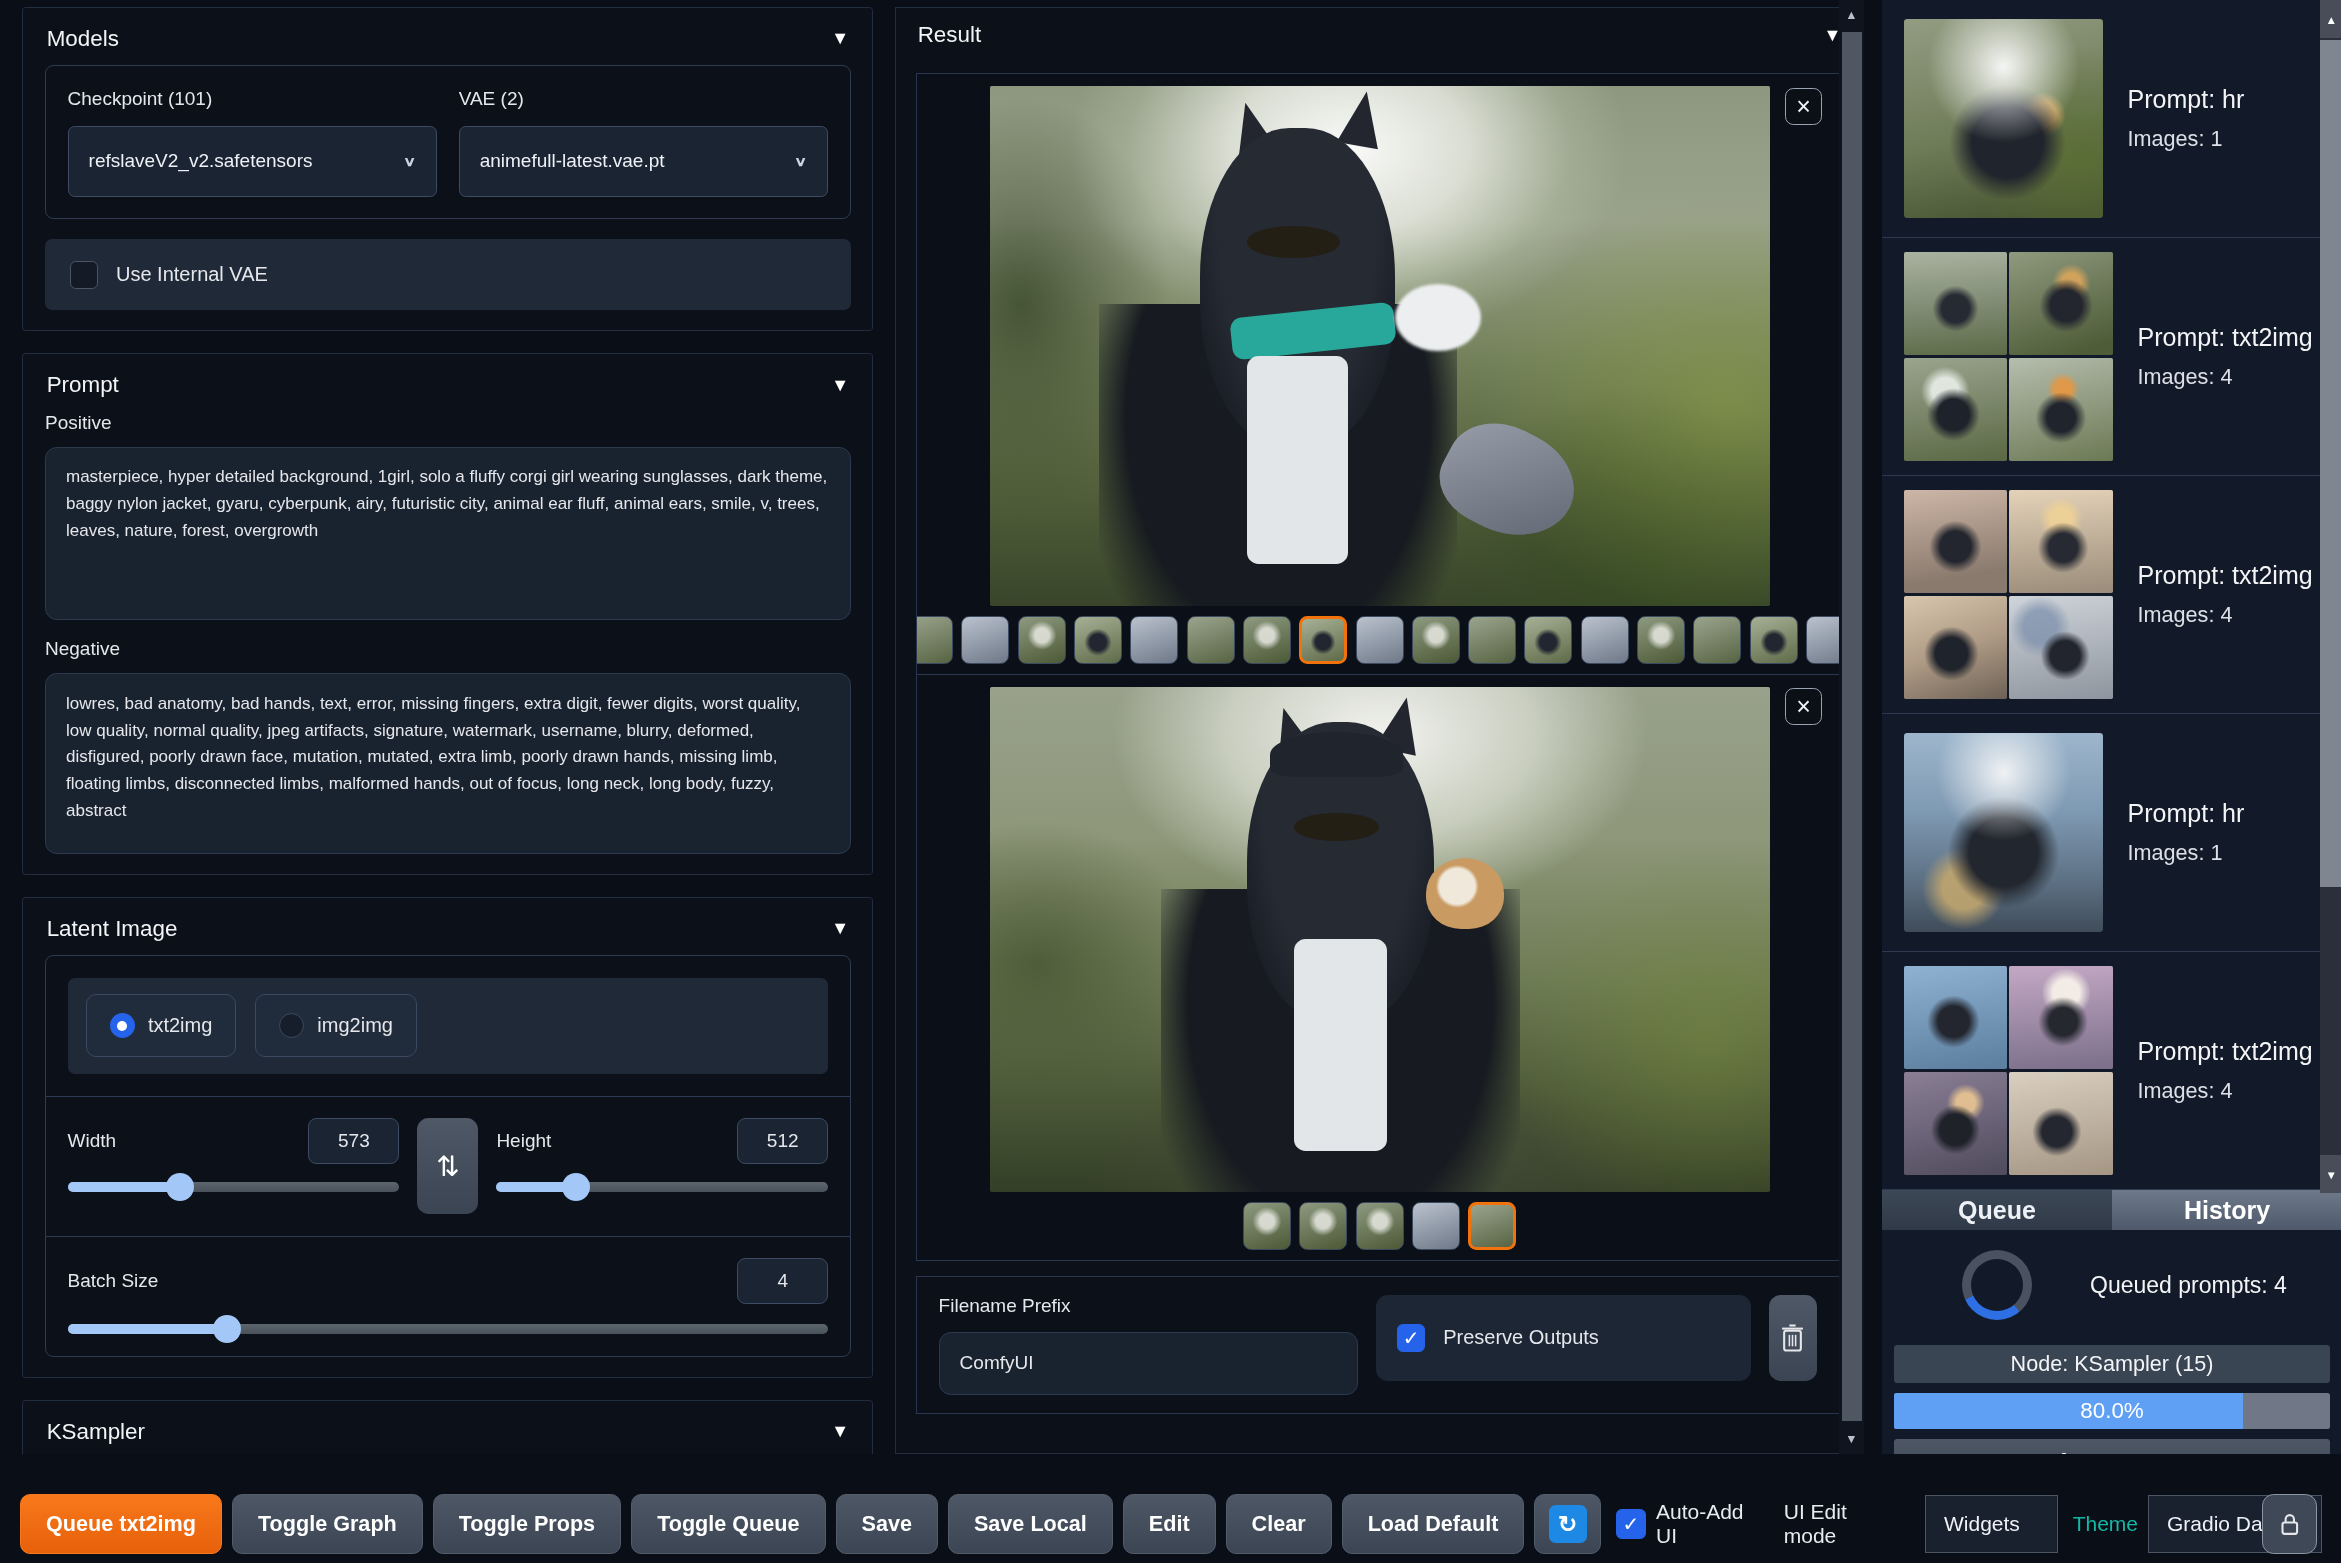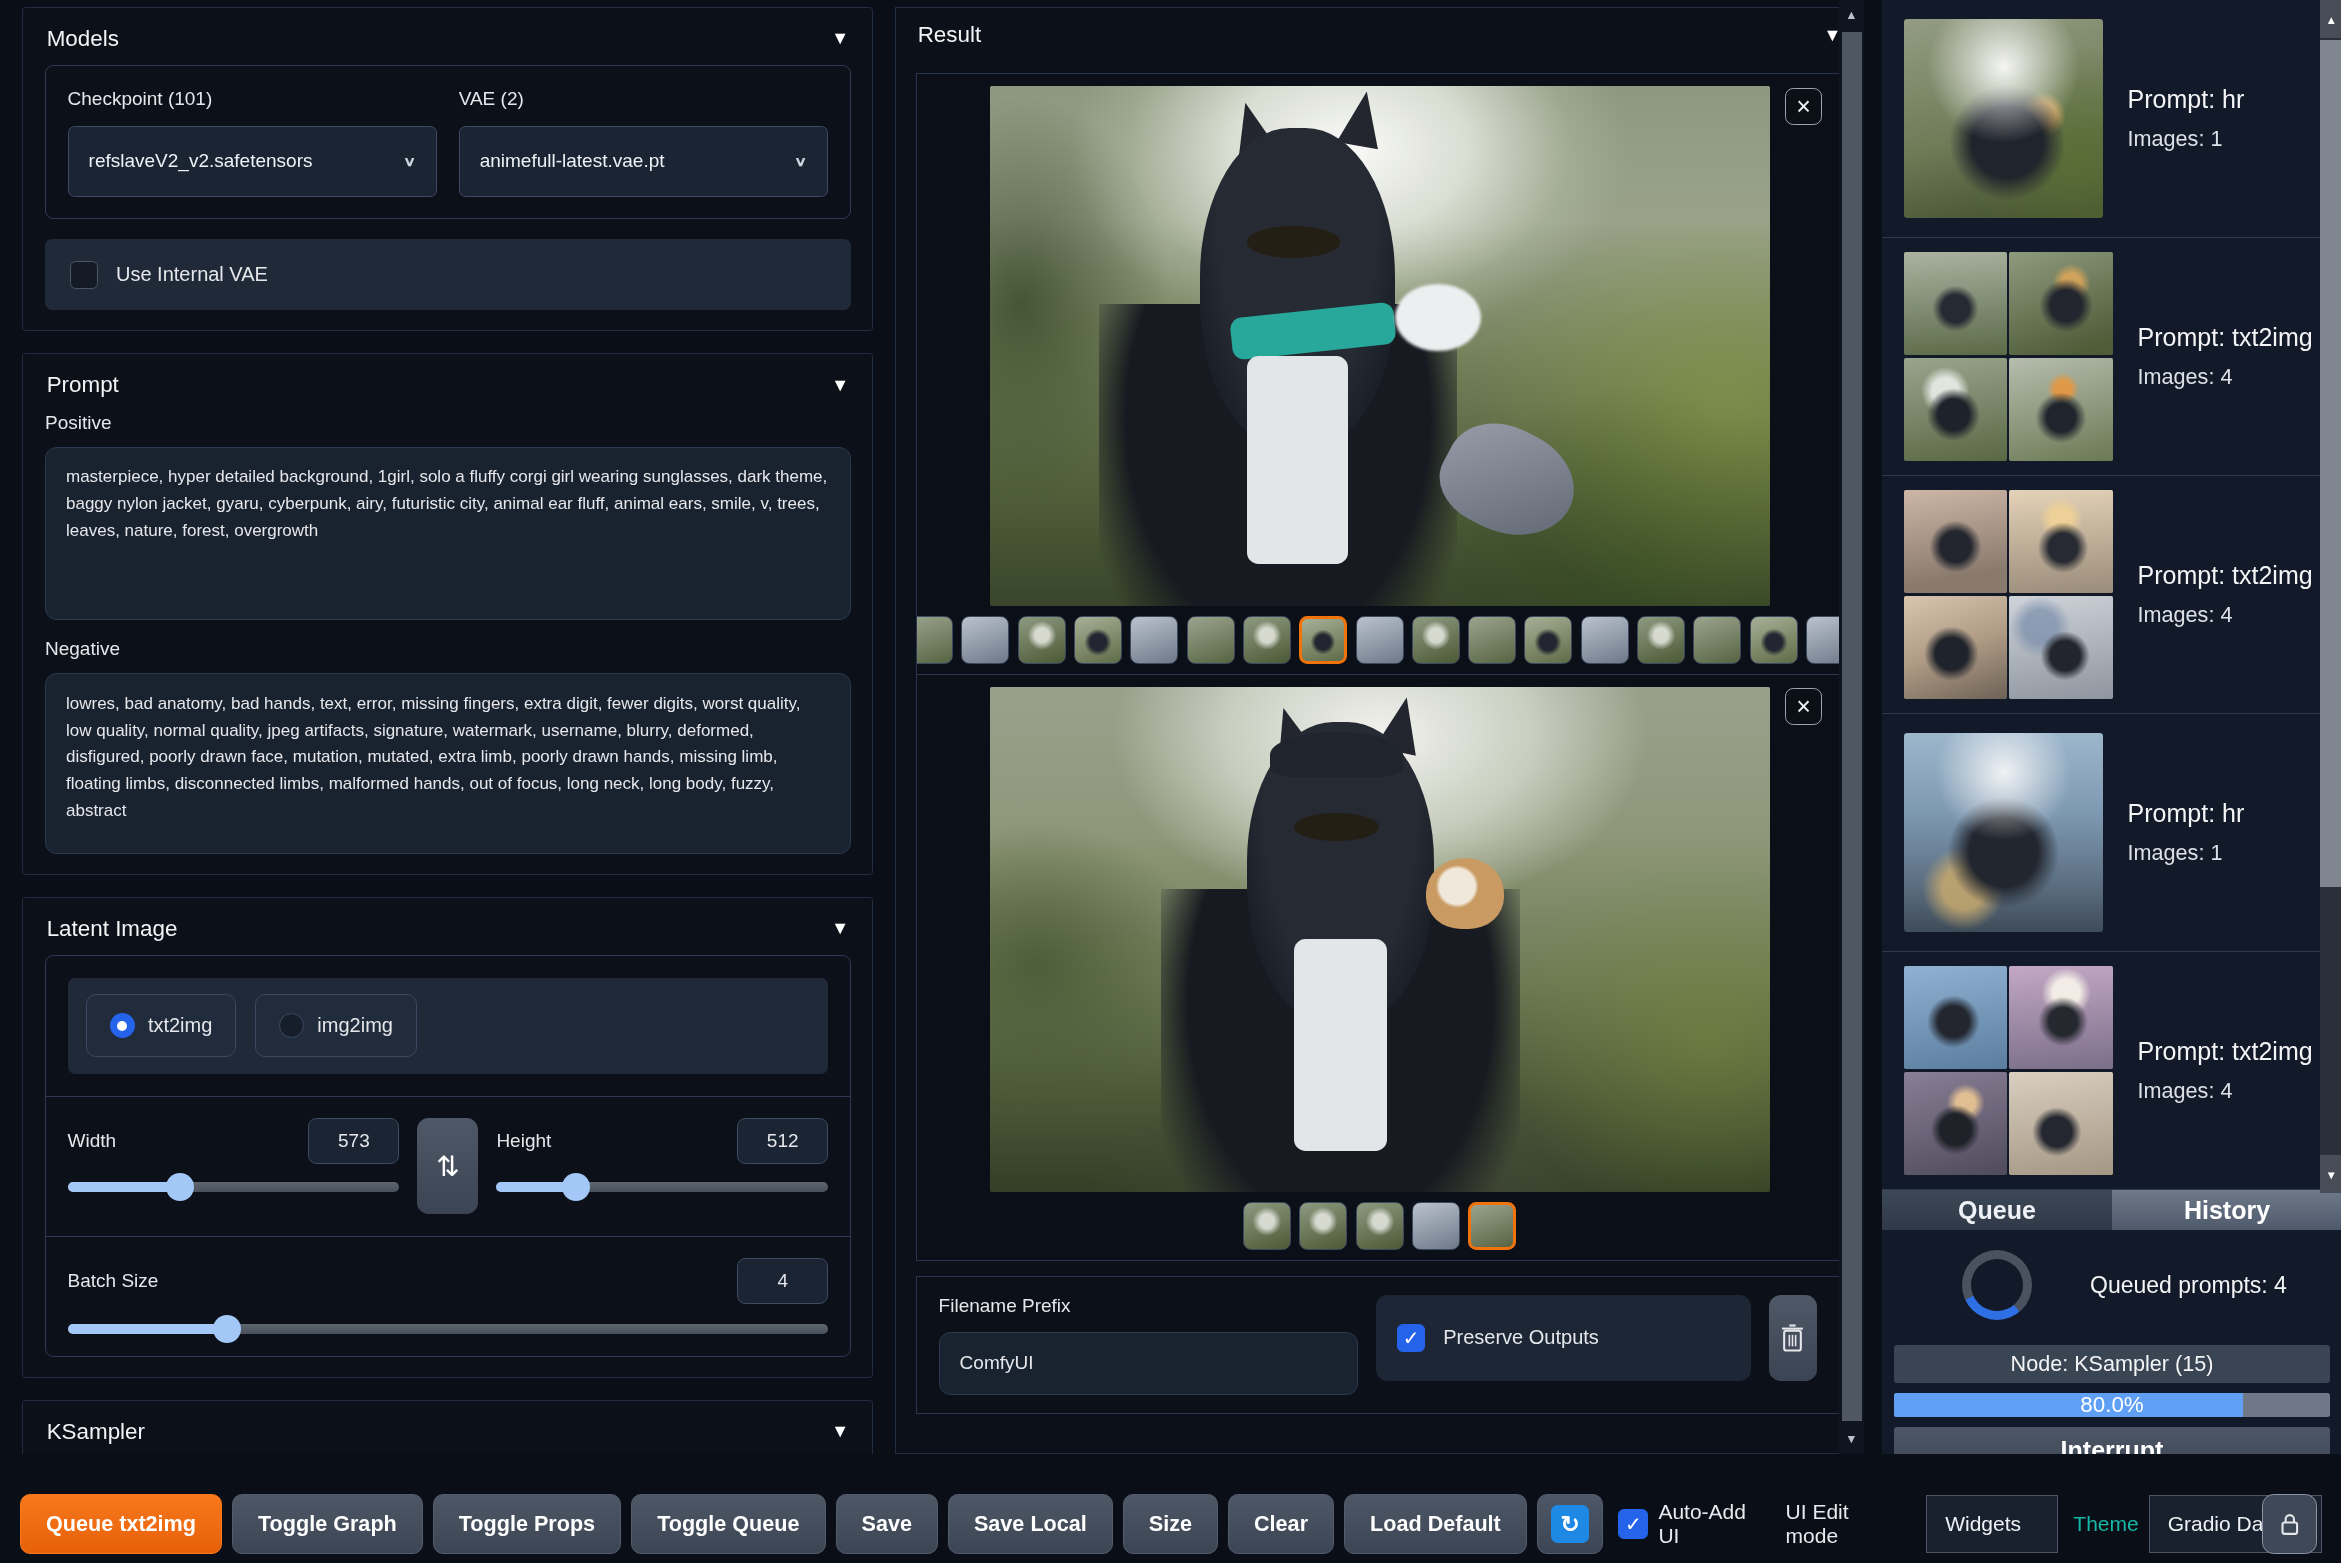--- a/index.html
+++ b/index.html
@@ -60,21 +60,21 @@
   .h-images{font-size:21.6px;color:#dde1e7;margin-top:11.6px;}
   .tabs{display:flex;height:40px;}
   .tab{flex:1;display:flex;align-items:center;justify-content:center;font-weight:bold;font-size:25px;cursor:pointer;}
   .tab.t-queue{background:linear-gradient(#3d4857,#2f3947);color:#eef1f5;}
   .tab.t-history{background:linear-gradient(#6e7a8a,#4e5a6b);color:#fff;}
   .queue-row{display:flex;align-items:center;padding:20px 25px 11.6px 80px;}
   .spinner{width:70px;height:70px;border-radius:50%;background:conic-gradient(from 140deg,#2f6fe4 0 105deg,#4a5260 105deg 360deg);position:relative;flex:none;}
   .spinner::after{content:"";position:absolute;inset:9px;background:#121928;border-radius:50%;}
   .qp-text{font-size:23px;color:#f3f4f6;margin-left:58px;}
   .node-bar{margin:13.3px 11.6px 0;height:38px;background:#3a4554;border-radius:3.3px;display:flex;align-items:center;justify-content:center;font-size:21.6px;color:#f3f4f6;}
-  .pbar{position:relative;margin:10px 11.6px 0;height:24px;background:#707887;border-radius:2.5px;overflow:hidden;}
+  .pbar{position:relative;margin:10px 11.6px 0;height:36px;background:#707887;border-radius:2.5px;overflow:hidden;}
   .pfill{position:absolute;left:0;top:0;bottom:0;background:#5fa0f5;}
   .plabel{position:absolute;inset:0;display:flex;align-items:center;justify-content:center;font-size:22.4px;color:#fff;}
   .interrupt{margin:10px 11.6px 0;height:48px;background:linear-gradient(#4d5765,#3c4553);border-radius:3.3px;display:flex;align-items:center;justify-content:center;font-weight:bold;font-size:25px;color:#fff;cursor:pointer;}
   
   #main-vscroll{position:absolute;left:1839px;top:0;width:25px;height:1454px;background:#0f141e;}
   #main-vscroll .thumbv{position:absolute;left:2.5px;right:2.5px;top:32px;bottom:33px;background:#4f5763;}
   .sb-arrow{position:absolute;left:0;width:100%;text-align:center;font-size:12.4px;color:#b9c0ca;}
   #right-vscroll{position:absolute;left:2320px;top:0;width:22.4px;height:1193px;background:#2a2f39;}
   #right-vscroll .cap{position:absolute;left:0;width:100%;height:38px;background:#484d57;color:#fff;display:flex;align-items:center;justify-content:center;font-size:11.6px;}
   #right-vscroll .thumbv{position:absolute;left:0;width:100%;top:40px;height:847px;background:#80868f;}
@@ -429,21 +429,21 @@
   </div>
 </div>
 
 <div id="bottom-bar">
   <div class="btn orange">Queue txt2img</div>
   <div class="btn">Toggle Graph</div>
   <div class="btn">Toggle Props</div>
   <div class="btn">Toggle Queue</div>
   <div class="btn">Save</div>
   <div class="btn">Save Local</div>
-  <div class="btn">Size</div>
+  <div class="btn">Edit</div>
   <div class="btn">Clear</div>
   <div class="btn">Load Default</div>
   <div class="btn" style="padding:0 13.3px;">
     <span class="refresh-inner">↻</span>
   </div>
   <span class="checkbox checked" style="width:30px;height:30px;margin-left:5px;">✓</span>
   <span class="bb-label">Auto-Add UI</span>
   <span class="bb-label" style="margin-left:5px;">UI Edit mode</span>
   <div class="mini-select" style="width:134px;margin-left:11.6px;">Widgets</div>
   <span class="bb-label" style="color:#14b8a6;margin-left:5px;">Theme</span>

